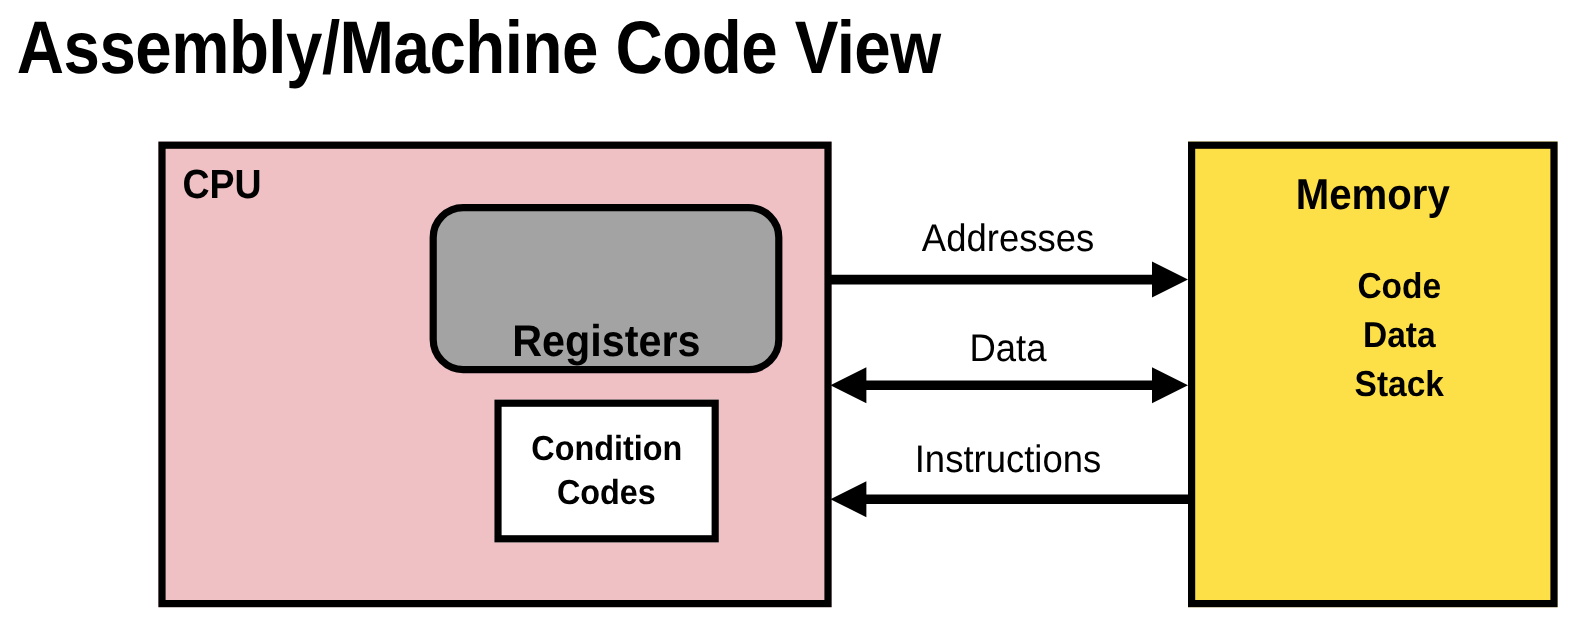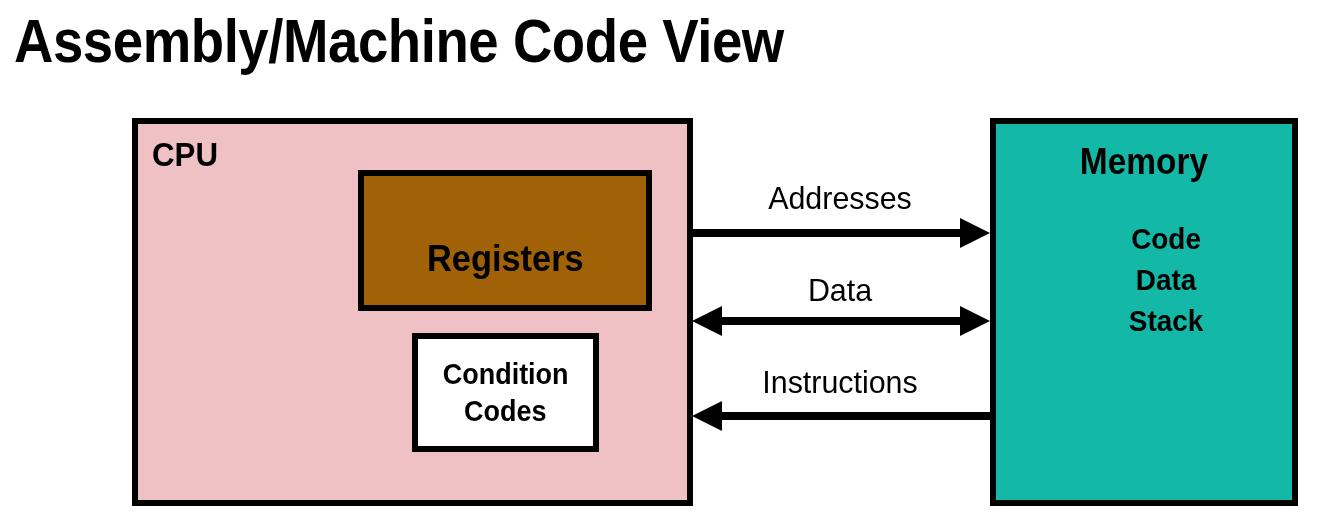--- a/index.html
+++ b/index.html
@@ -84,23 +84,24 @@
     line-height: 38px;
     transform: scaleX(0.93);
   }
 
   
   #registers-box {
     left: 358px;
     top: 170px;
     width: 294px;
     height: 141px;
-    background: #a16207;
-    align-items: center;
+    background: #a3a3a3;
+    align-items: flex-end;
     justify-content: center;
+    border-radius: 28px;
   }
   #registers-label {
     font-size: 37px;
     font-weight: bold;
     line-height: 40px;
     transform: scaleX(0.93);
     padding-top: 36px;
   }
 
   
@@ -122,21 +123,21 @@
     text-align: center;
     white-space: nowrap;
   }
 
   
   #memory-box {
     left: 990px;
     top: 118px;
     width: 308px;
     height: 388px;
-    background: #14b8a6;
+    background: #fde047;
     flex-direction: column;
     align-items: center;
   }
   #memory-title {
     font-size: 36px;
     font-weight: bold;
     line-height: 40px;
     margin-top: 18px;
     transform: scaleX(0.93);
   }

